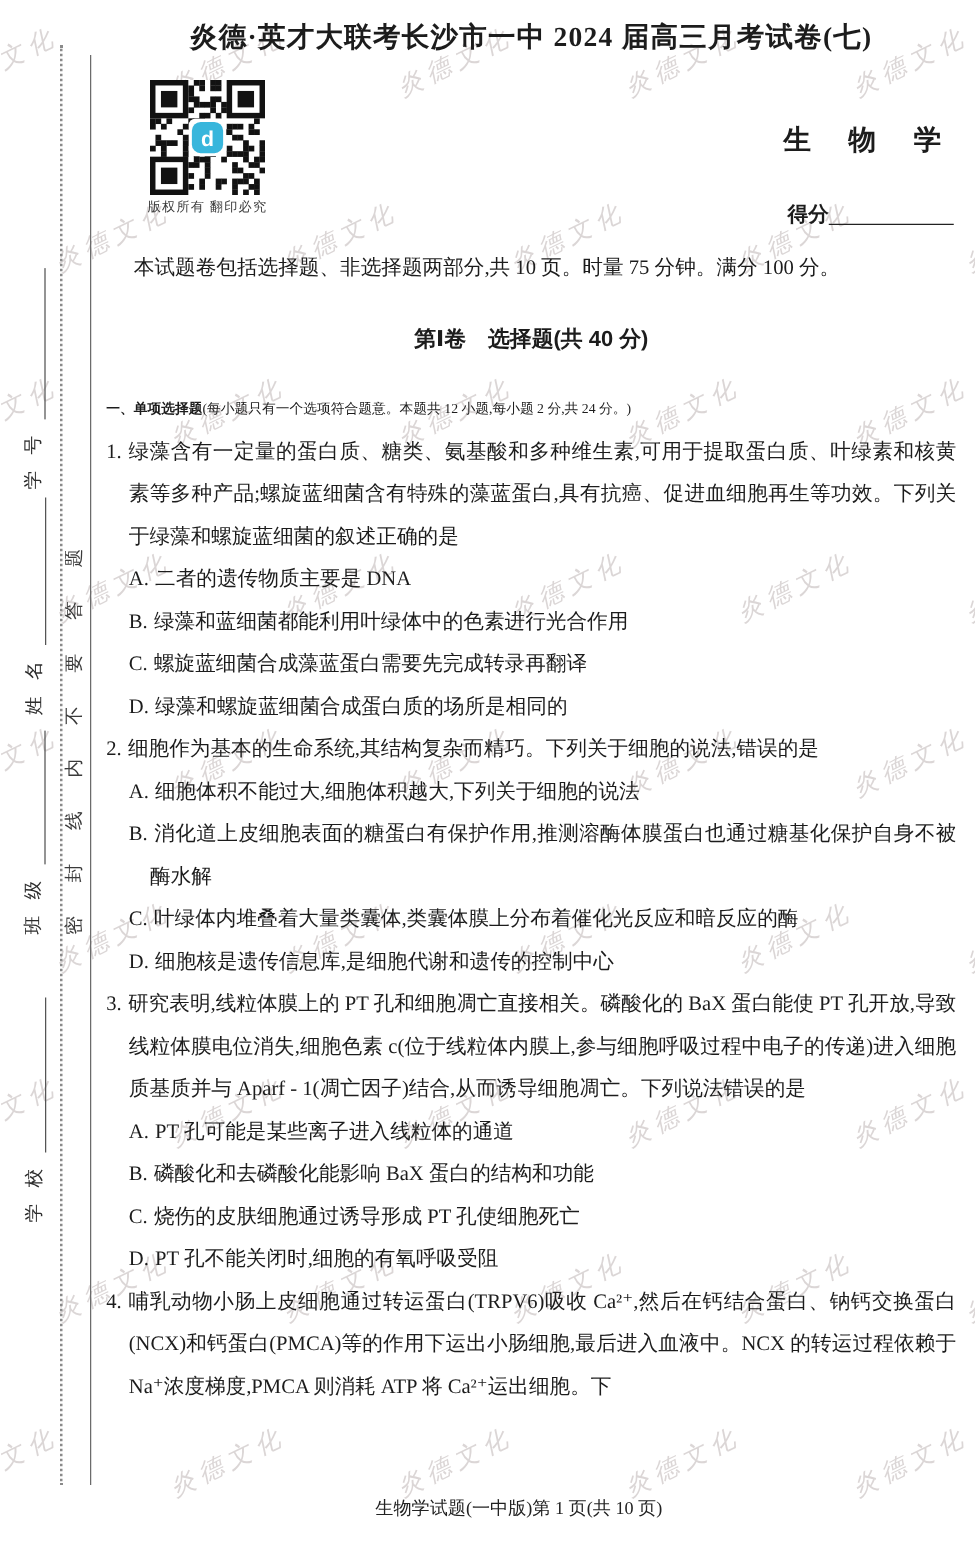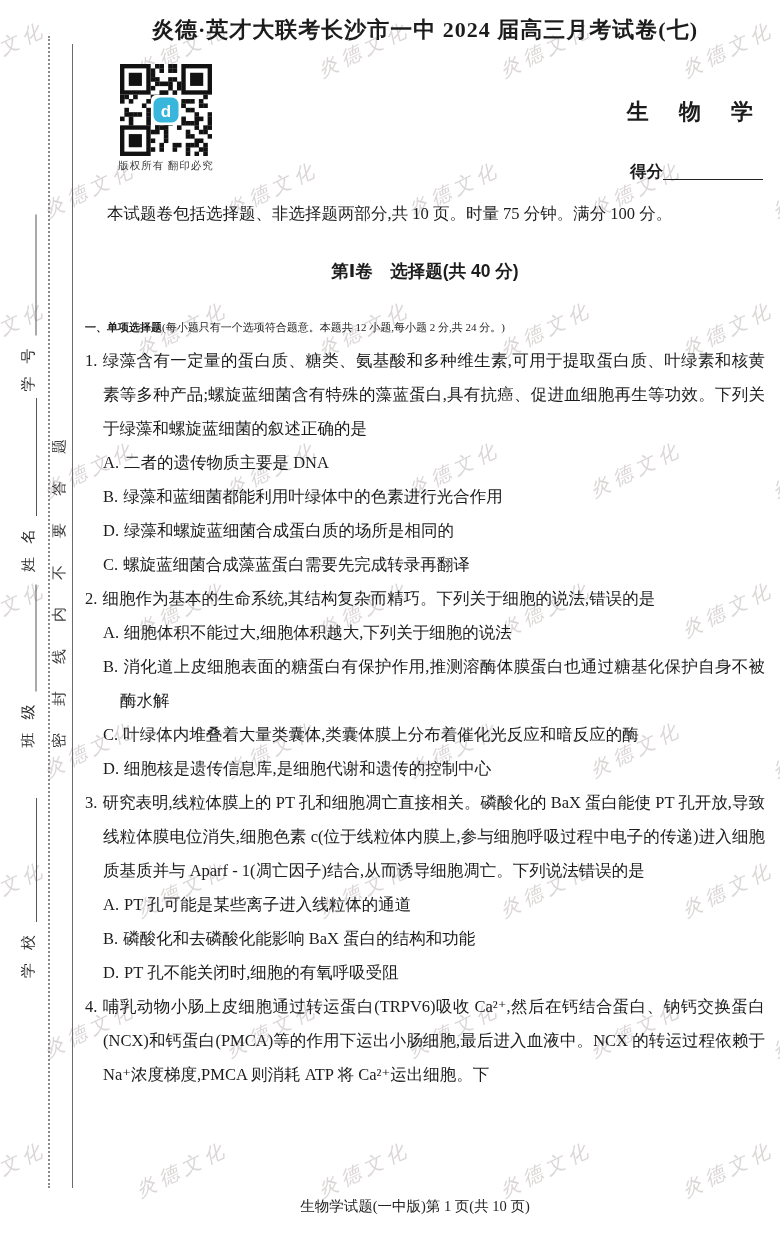--- a/index.html
+++ b/index.html
@@ -300,36 +300,37 @@
     <p class="intro">本试题卷包括选择题、非选择题两部分,共 10 页。时量 75 分钟。满分 100 分。</p>
 
     <h3 class="section-title">第Ⅰ卷　选择题(共 40 分)</h3>
 
     <p class="part-heading"><span class="ph-bold">一、单项选择题</span><span>(每小题只有一个选项符合题意。本题共 12 小题,每小题 2 分,共 24 分。)</span></p>
 
     <div class="question">
       <div class="q-stem"><span class="q-num">1.</span><span>绿藻含有一定量的蛋白质、糖类、氨基酸和多种维生素,可用于提取蛋白质、叶绿素和核黄素等多种产品;螺旋蓝细菌含有特殊的藻蓝蛋白,具有抗癌、促进血细胞再生等功效。下列关于绿藻和螺旋蓝细菌的叙述正确的是</span></div>
       <div class="opt"><span class="opt-label">A.</span><span>二者的遗传物质主要是 DNA</span></div>
       <div class="opt"><span class="opt-label">B.</span><span>绿藻和蓝细菌都能利用叶绿体中的色素进行光合作用</span></div>
+      <div class="opt"><span class="opt-label">C.</span><span>螺旋蓝细菌合成藻蓝蛋白需要先完成转录再翻译</span></div>
       <div class="opt"><span class="opt-label">D.</span><span>绿藻和螺旋蓝细菌合成蛋白质的场所是相同的</span></div>
-      <div class="opt"><span class="opt-label">C.</span><span>螺旋蓝细菌合成藻蓝蛋白需要先完成转录再翻译</span></div>
     </div>
 
     <div class="question">
       <div class="q-stem"><span class="q-num">2.</span><span>细胞作为基本的生命系统,其结构复杂而精巧。下列关于细胞的说法,错误的是</span></div>
       <div class="opt"><span class="opt-label">A.</span><span>细胞体积不能过大,细胞体积越大,下列关于细胞的说法</span></div>
       <div class="opt"><span class="opt-label">B.</span><span>消化道上皮细胞表面的糖蛋白有保护作用,推测溶酶体膜蛋白也通过糖基化保护自身不被酶水解</span></div>
       <div class="opt"><span class="opt-label">C.</span><span>叶绿体内堆叠着大量类囊体,类囊体膜上分布着催化光反应和暗反应的酶</span></div>
       <div class="opt"><span class="opt-label">D.</span><span>细胞核是遗传信息库,是细胞代谢和遗传的控制中心</span></div>
     </div>
 
     <div class="question">
       <div class="q-stem"><span class="q-num">3.</span><span>研究表明,线粒体膜上的 PT 孔和细胞凋亡直接相关。磷酸化的 BaX 蛋白能使 PT 孔开放,导致线粒体膜电位消失,细胞色素 c(位于线粒体内膜上,参与细胞呼吸过程中电子的传递)进入细胞质基质并与 Aparf - 1(凋亡因子)结合,从而诱导细胞凋亡。下列说法错误的是</span></div>
       <div class="opt"><span class="opt-label">A.</span><span>PT 孔可能是某些离子进入线粒体的通道</span></div>
       <div class="opt"><span class="opt-label">B.</span><span>磷酸化和去磷酸化能影响 BaX 蛋白的结构和功能</span></div>
+      <div class="opt"><span class="opt-label">C.</span><span>烧伤的皮肤细胞通过诱导形成 PT 孔使细胞死亡</span></div>
       <div class="opt"><span class="opt-label">D.</span><span>PT 孔不能关闭时,细胞的有氧呼吸受阻</span></div>
     </div>
 
     <div class="question">
       <div class="q-stem"><span class="q-num">4.</span><span>哺乳动物小肠上皮细胞通过转运蛋白(TRPV6)吸收 Ca²⁺,然后在钙结合蛋白、钠钙交换蛋白(NCX)和钙蛋白(PMCA)等的作用下运出小肠细胞,最后进入血液中。NCX 的转运过程依赖于 Na⁺浓度梯度,PMCA 则消耗 ATP 将 Ca²⁺运出细胞。下</span></div>
     </div>
 
   </div>
 
   <div class="page-footer">生物学试题(一中版)第 1 页(共 10 页)</div>

